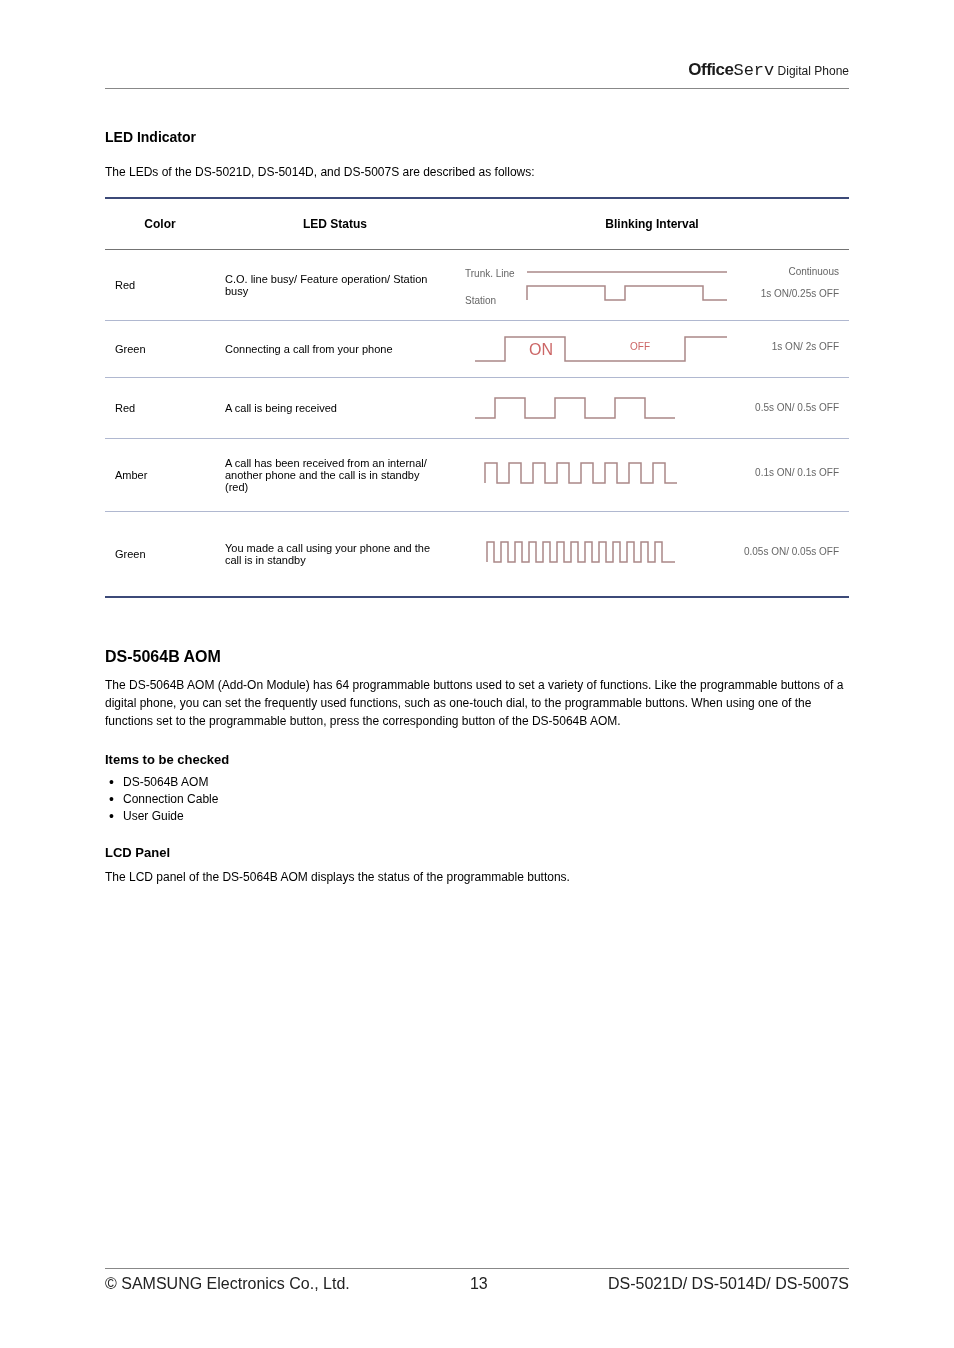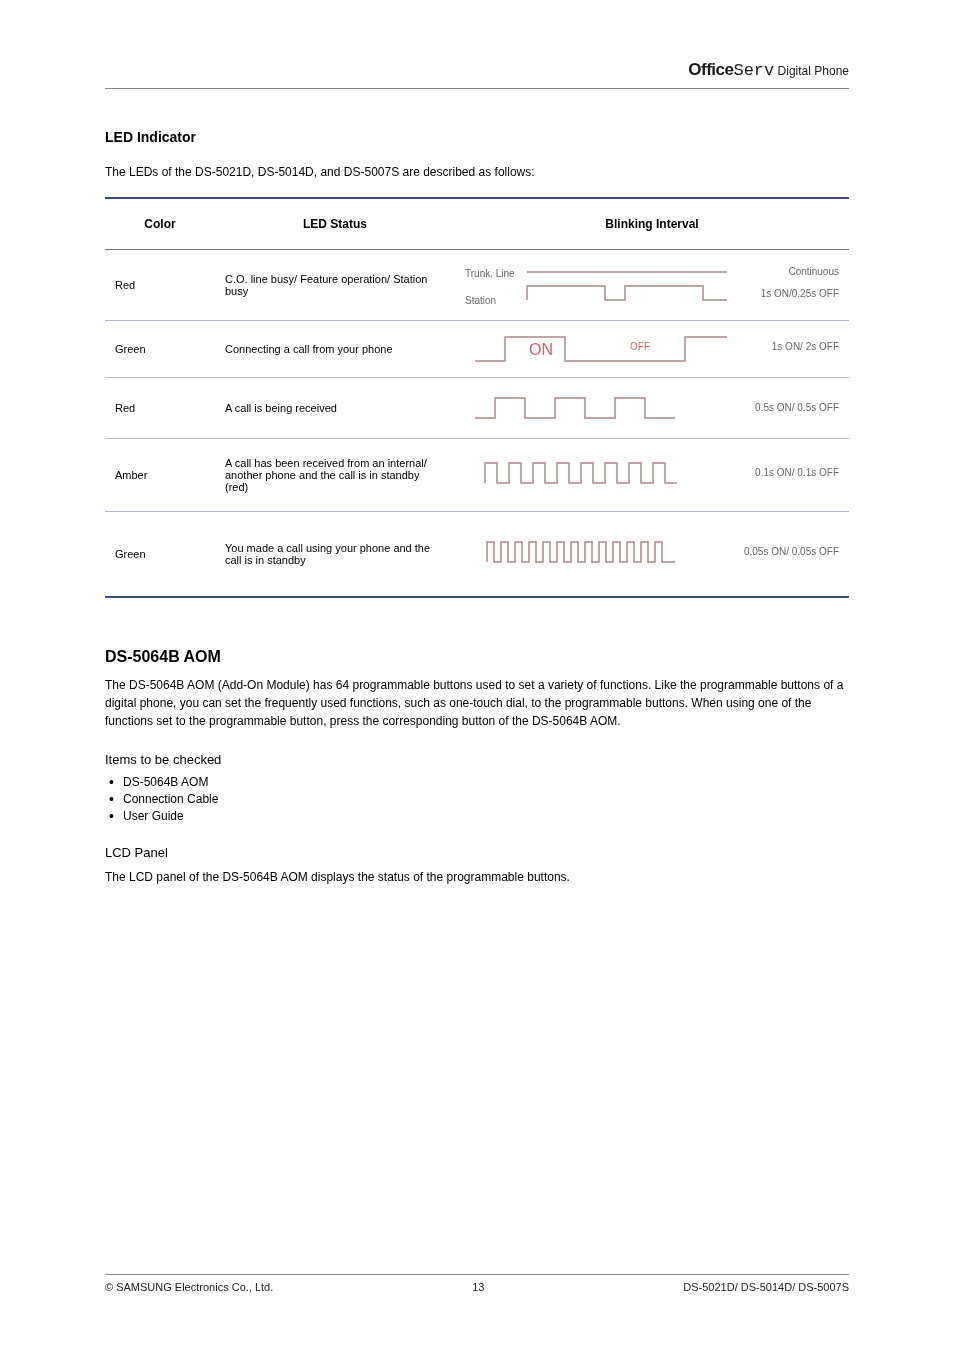--- a/index.html
+++ b/index.html
@@ -23,22 +23,22 @@
 table.led td { font-size: 11px; color: #000; padding: 10px 10px; vertical-align: middle; }
 .wave-cell { position: relative; height: 50px; }
 .wave-cell.h64 { height: 64px; }
 .wave-labels { display:flex; flex-direction:column; gap:16px; font-size:10px; color:#666; position:absolute; top:8px; left:0; }
 .wave-right { font-size:10px; color:#666; position:absolute; right:0; }
 .wave-svg { position:absolute; left:0; top:0; }
 .addon-title { font-size: 16px; font-weight: bold; color:#000; margin: 50px 0 10px 0; }
 .addon-text { font-size: 12px; color:#000; margin-bottom:18px; line-height:1.5; }
 .addon-list li { font-size:12px; margin:3px 0 3px 18px; list-style: none; position:relative; }
 .addon-list li::before { content: "•"; position:absolute; left:-14px; color:#000; font-size:14px; top:-1px;}
-.sub-h { font-size: 13px; font-weight:normal; margin: 22px 0 8px 0; }
-.foot { position:absolute; bottom:55px; left:105px; right:105px; border-top:1px solid #888; padding-top:6px; display:flex; justify-content:space-between; font-size:11px; color:#222;}
+.sub-h { font-size: 13px; font-weight:bold; margin: 22px 0 8px 0; }
+.foot { position:absolute; bottom:55px; left:105px; right:105px; border-top:1px solid #888; padding-top:6px; display:flex; justify-content:space-between; font-size:16px; color:#222;}
 .foot .model { text-align:right; }
 </style>
 </head>
 <body>
 
 <div class="page">
 
   <div class="header-brand">
     <div class="brand-main">
       <span class="brand-office">Office</span><span class="brand-serv">Serv</span><span class="brand-dp"> Digital Phone</span>

